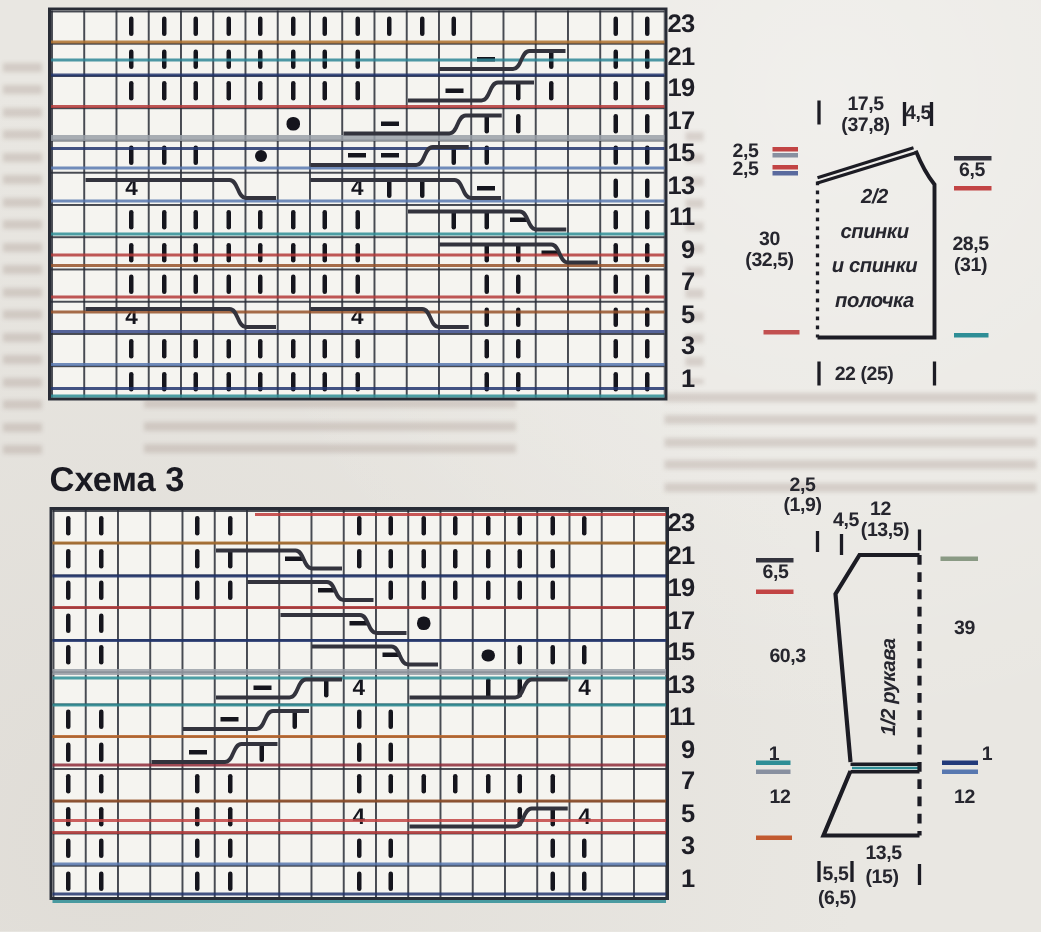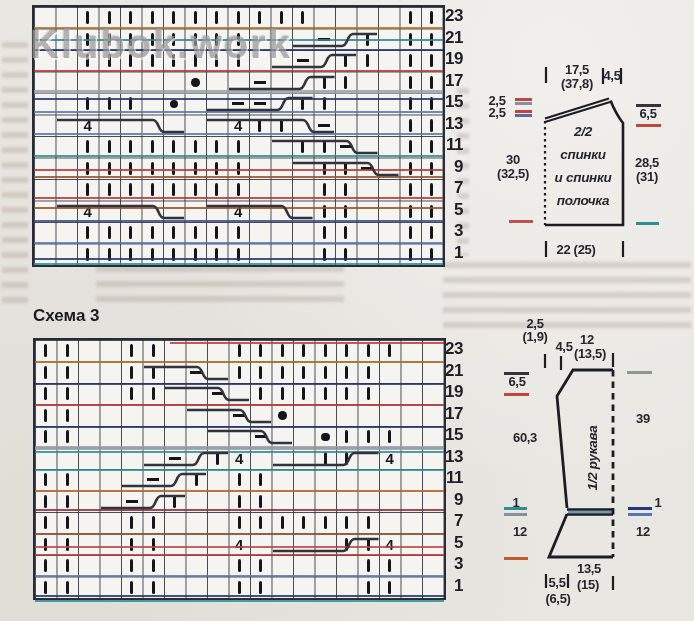--- a/index.html
+++ b/index.html
@@ -18,21 +18,21 @@
        justify-content:center;color:#15151d;}
   .sk::before{content:"";width:3.4px;height:13px;background:#15151d;border-radius:1.5px;}
   .sp::before{content:"";width:12px;height:3.2px;background:#15151d;}
   .sd::before{content:"";width:8.5px;height:8.5px;border-radius:50%;background:#15151d;}
   .sf{font-weight:bold;font-size:15px;padding-bottom:2px;}
   .cline{position:absolute;opacity:.85;}
   .step{position:absolute;overflow:visible;}
   .rownums{position:absolute;width:24px;height:258px;}
   .rnum{position:absolute;width:22px;height:21.5px;line-height:21.5px;text-align:right;
         font-weight:bold;font-size:17px;color:#1e1e26;letter-spacing:-.5px;}
-  .chart-title{position:absolute;font-weight:bold;font-size:17px;color:#1a1a22;}
+  .chart-title{position:absolute;font-weight:bold;font-size:23px;color:#1a1a22;}
   
   .schem{position:absolute;}
   .schem svg{position:absolute;left:0;top:0;overflow:visible;}
   .lbl{position:absolute;transform:translate(-50%,-50%);white-space:nowrap;
        font-weight:bold;font-size:13px;color:#26262e;letter-spacing:-.3px;}
   .ital{font-style:italic;font-size:13.5px;}
   .rot{transform:translate(-50%,-50%) rotate(-90deg);}
   .mark{position:absolute;}
   
   .wm{position:absolute;color:#9a9a9a;
@@ -469,15 +469,14 @@
   <div class="mark" style="left: 24px; top: 62px; width: 25px; height: 2.5px; background: rgb(51, 51, 61);"></div>
       <div class="mark" style="left: 24px; top: 83px; width: 25px; height: 2.5px; background: rgb(194, 68, 68);"></div>
       <div class="mark" style="left: 24px; top: 197px; width: 23px; height: 2.5px; background: rgb(46, 142, 150);"></div>
       <div class="mark" style="left: 24px; top: 203px; width: 23px; height: 2.5px; background: rgb(136, 144, 160);"></div>
       <div class="mark" style="left: 24px; top: 247px; width: 24px; height: 3px; background: rgb(194, 90, 48);"></div>
       <div class="mark" style="left: 147px; top: 61px; width: 25px; height: 3px; background: rgb(138, 154, 132);"></div>
       <div class="mark" style="left: 148px; top: 197px; width: 24px; height: 2.5px; background: rgb(34, 58, 122);"></div>
       <div class="mark" style="left: 148px; top: 203px; width: 24px; height: 2.5px; background: rgb(88, 120, 176);"></div>
     </div>
 
-  <div class="wm wm-top">Klubok.work</div>
 
 </div>
 
 </body></html>

